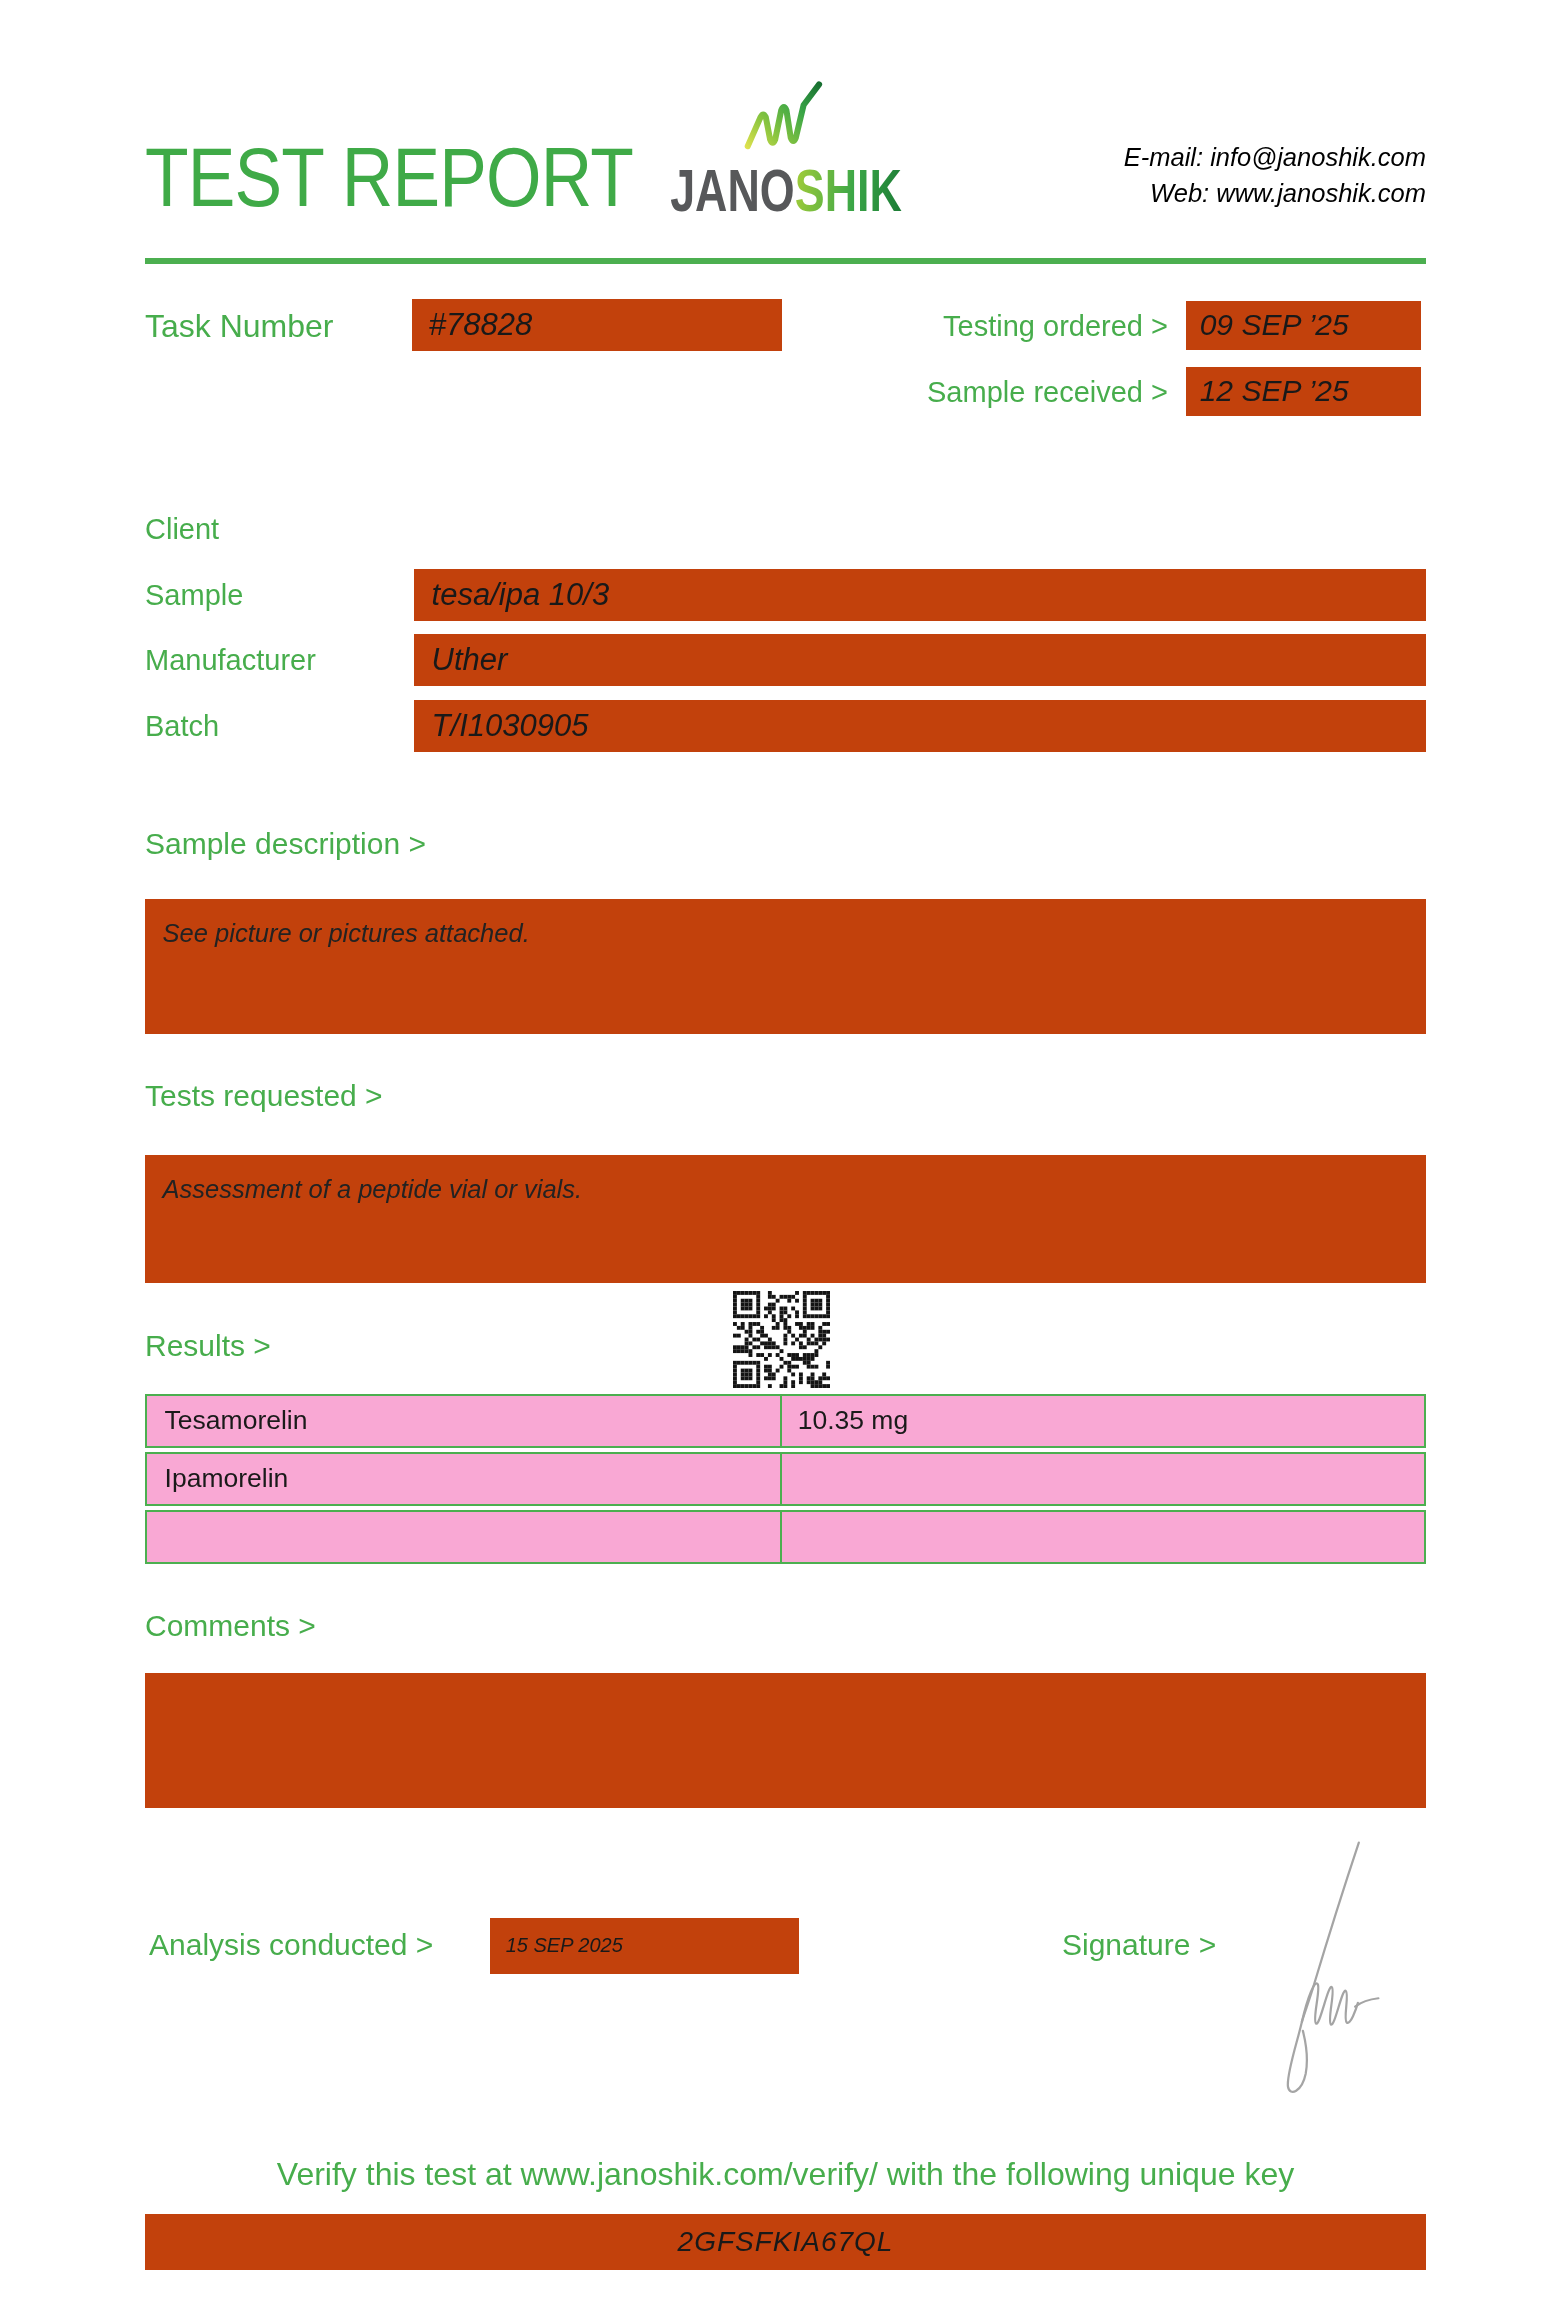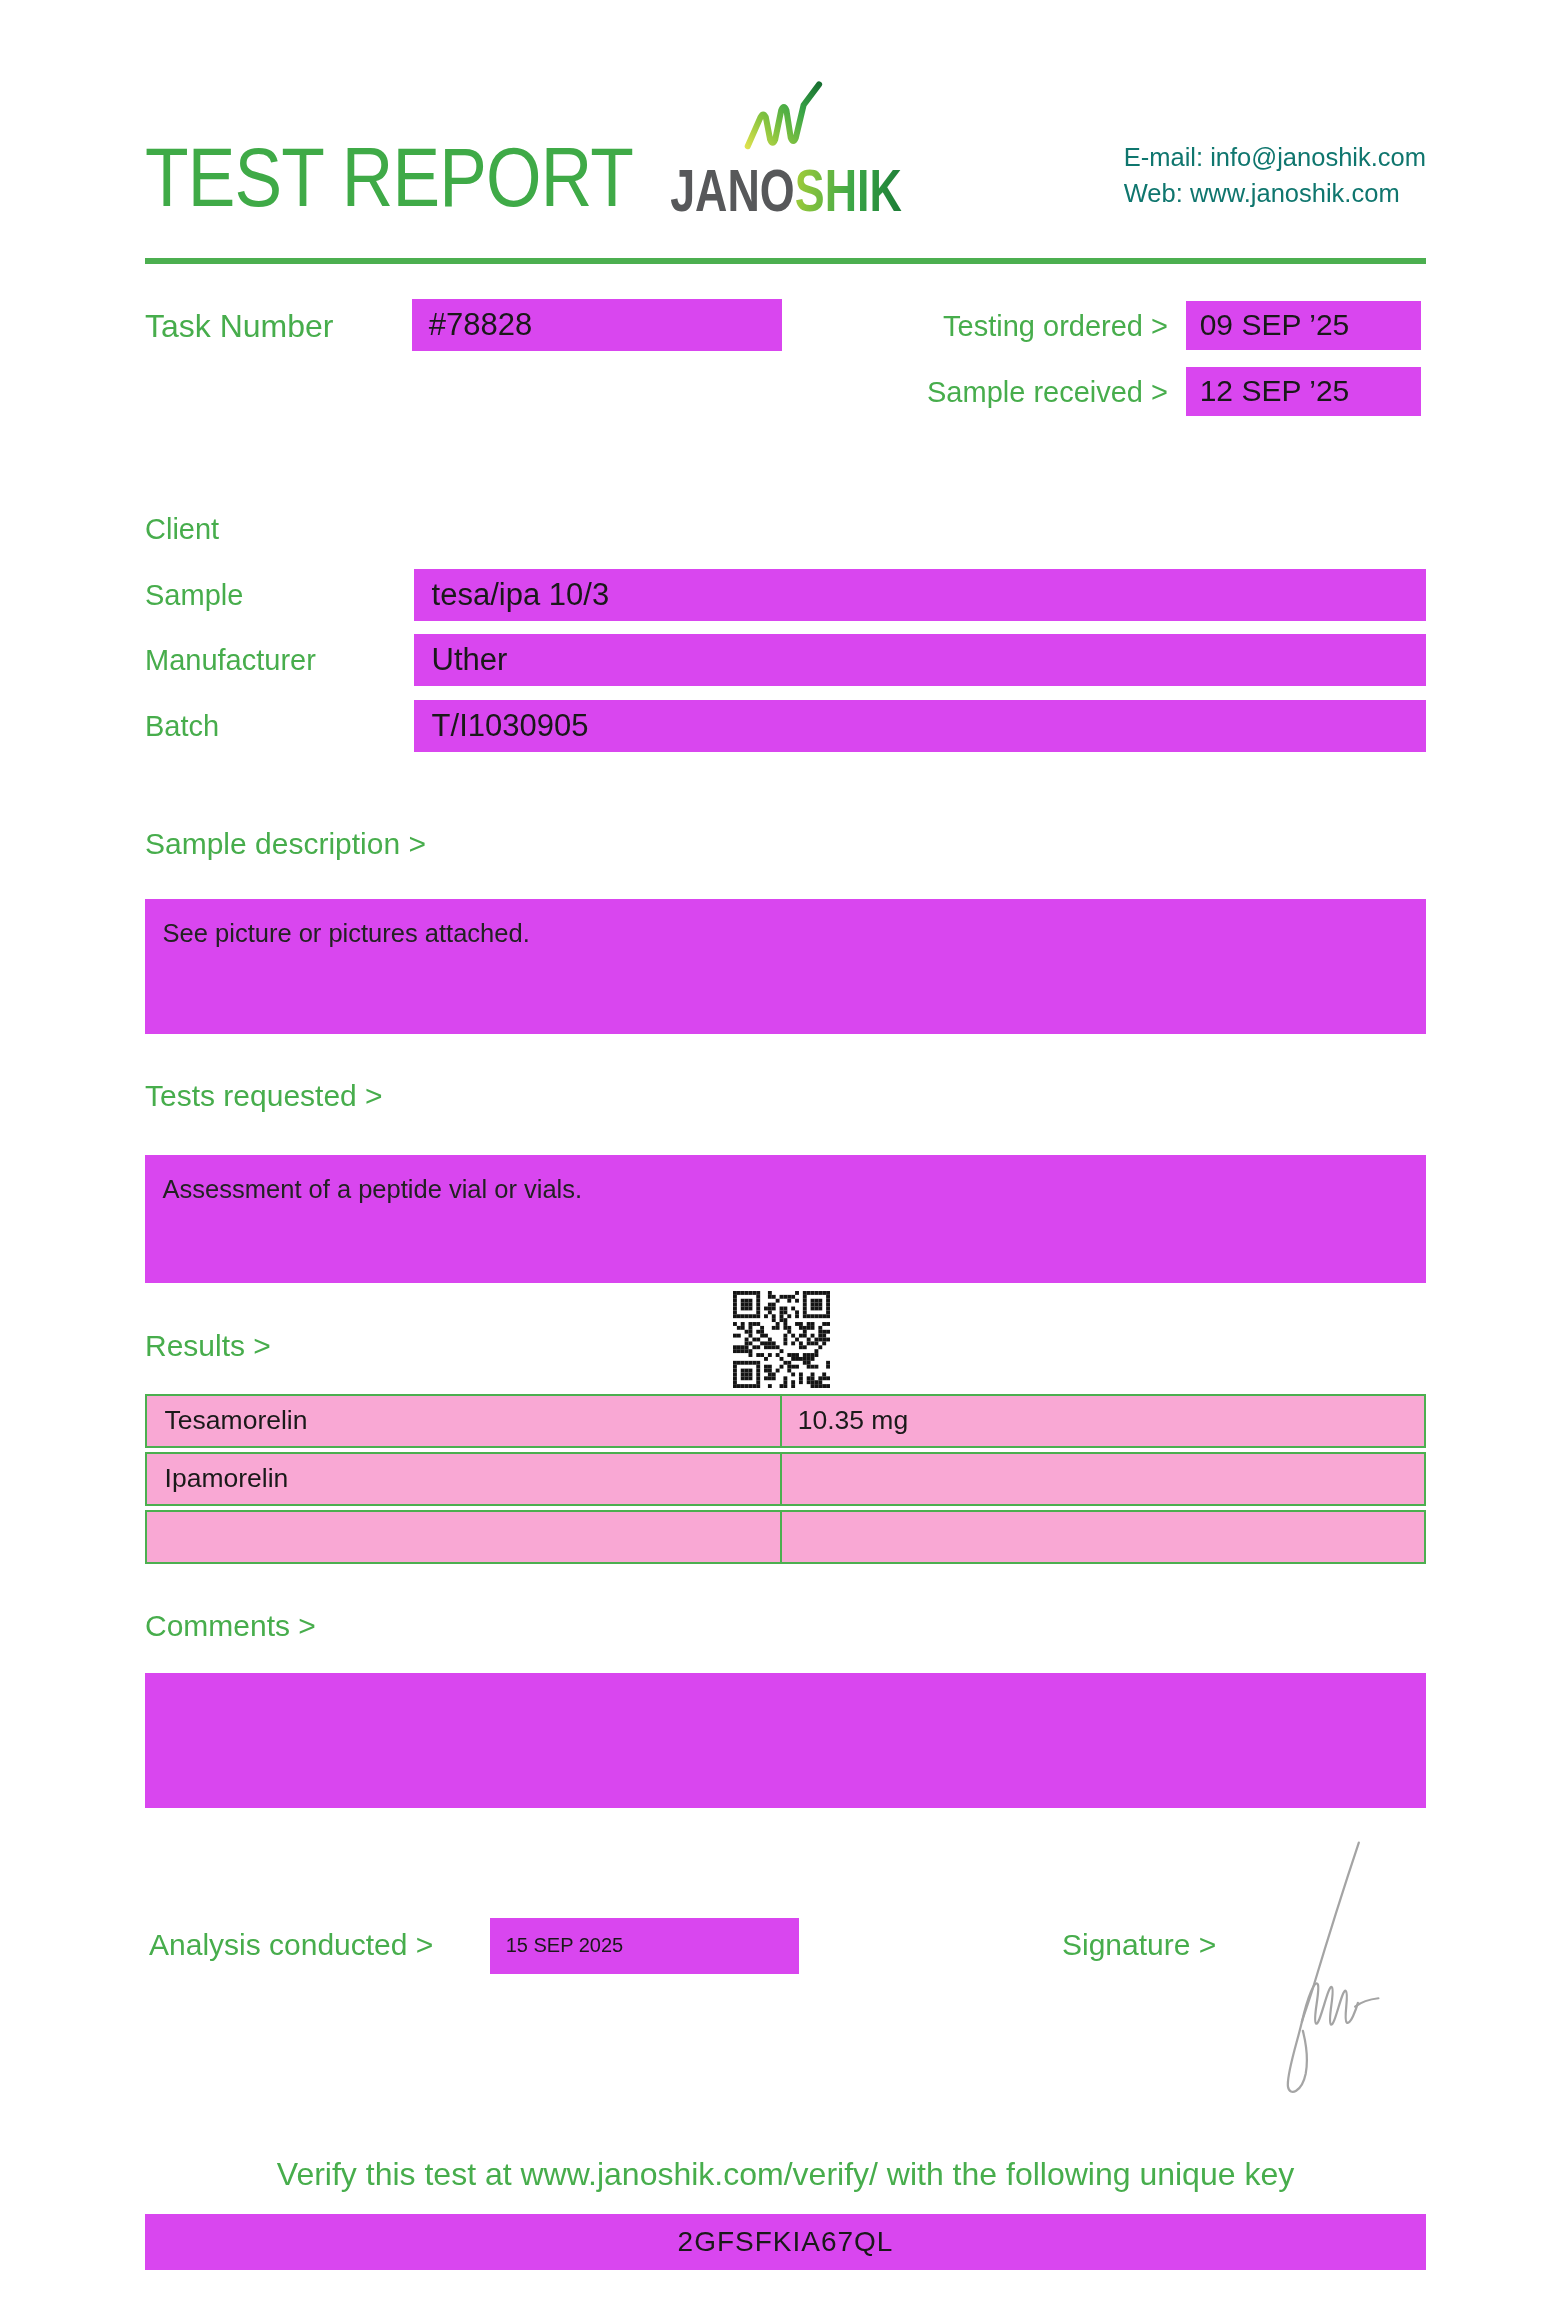--- a/index.html
+++ b/index.html
@@ -26,26 +26,26 @@
   .wordmark{
     margin-top:3.9px;font-size:59px;font-weight:700;line-height:1;white-space:nowrap;
     transform:scaleX(.76);transform-origin:center top;
   }
   .word-gray{color:#57585a;}
   .word-green{
     color:#2f9e41;
     background-image:linear-gradient(100deg,#a6ce39 0%,#3aa647 55%,#1b7a35 100%);
     -webkit-background-clip:text;background-clip:text;-webkit-text-fill-color:transparent;
   }
-  .contact{position:absolute;right:0;top:139px;text-align:left;font-size:25.5px;line-height:36px;color:#0f766e;}
+  .contact{position:absolute;right:0;top:139px;text-align:right;font-size:25.5px;line-height:36px;color:#000000;font-style:italic;}
 
   .rule{height:5.9px;background:#4caf50;}
 
   
-  .gbox{background:#d946ef;display:flex;align-items:center;box-sizing:border-box;color:#191919;}
+  .gbox{background:#c2410c;display:flex;align-items:center;box-sizing:border-box;color:#191919;font-style:italic;}
 
   
   .task-section{position:relative;height:239px;}
   .task-label{position:absolute;left:0;top:44px;font-size:32px;color:#47ad4c;}
   .task-box{position:absolute;left:267px;top:35px;width:370px;height:52px;padding-left:16.7px;font-size:31px;}
   .date-label{position:absolute;right:258px;font-size:29px;color:#47ad4c;white-space:nowrap;}
   .dl1{top:46px;}  .dl2{top:112px;}
   .date-box{position:absolute;left:1041px;width:235px;height:49px;padding-left:13.7px;font-size:30px;}
   .db1{top:37px;}  .db2{top:103px;}
 

